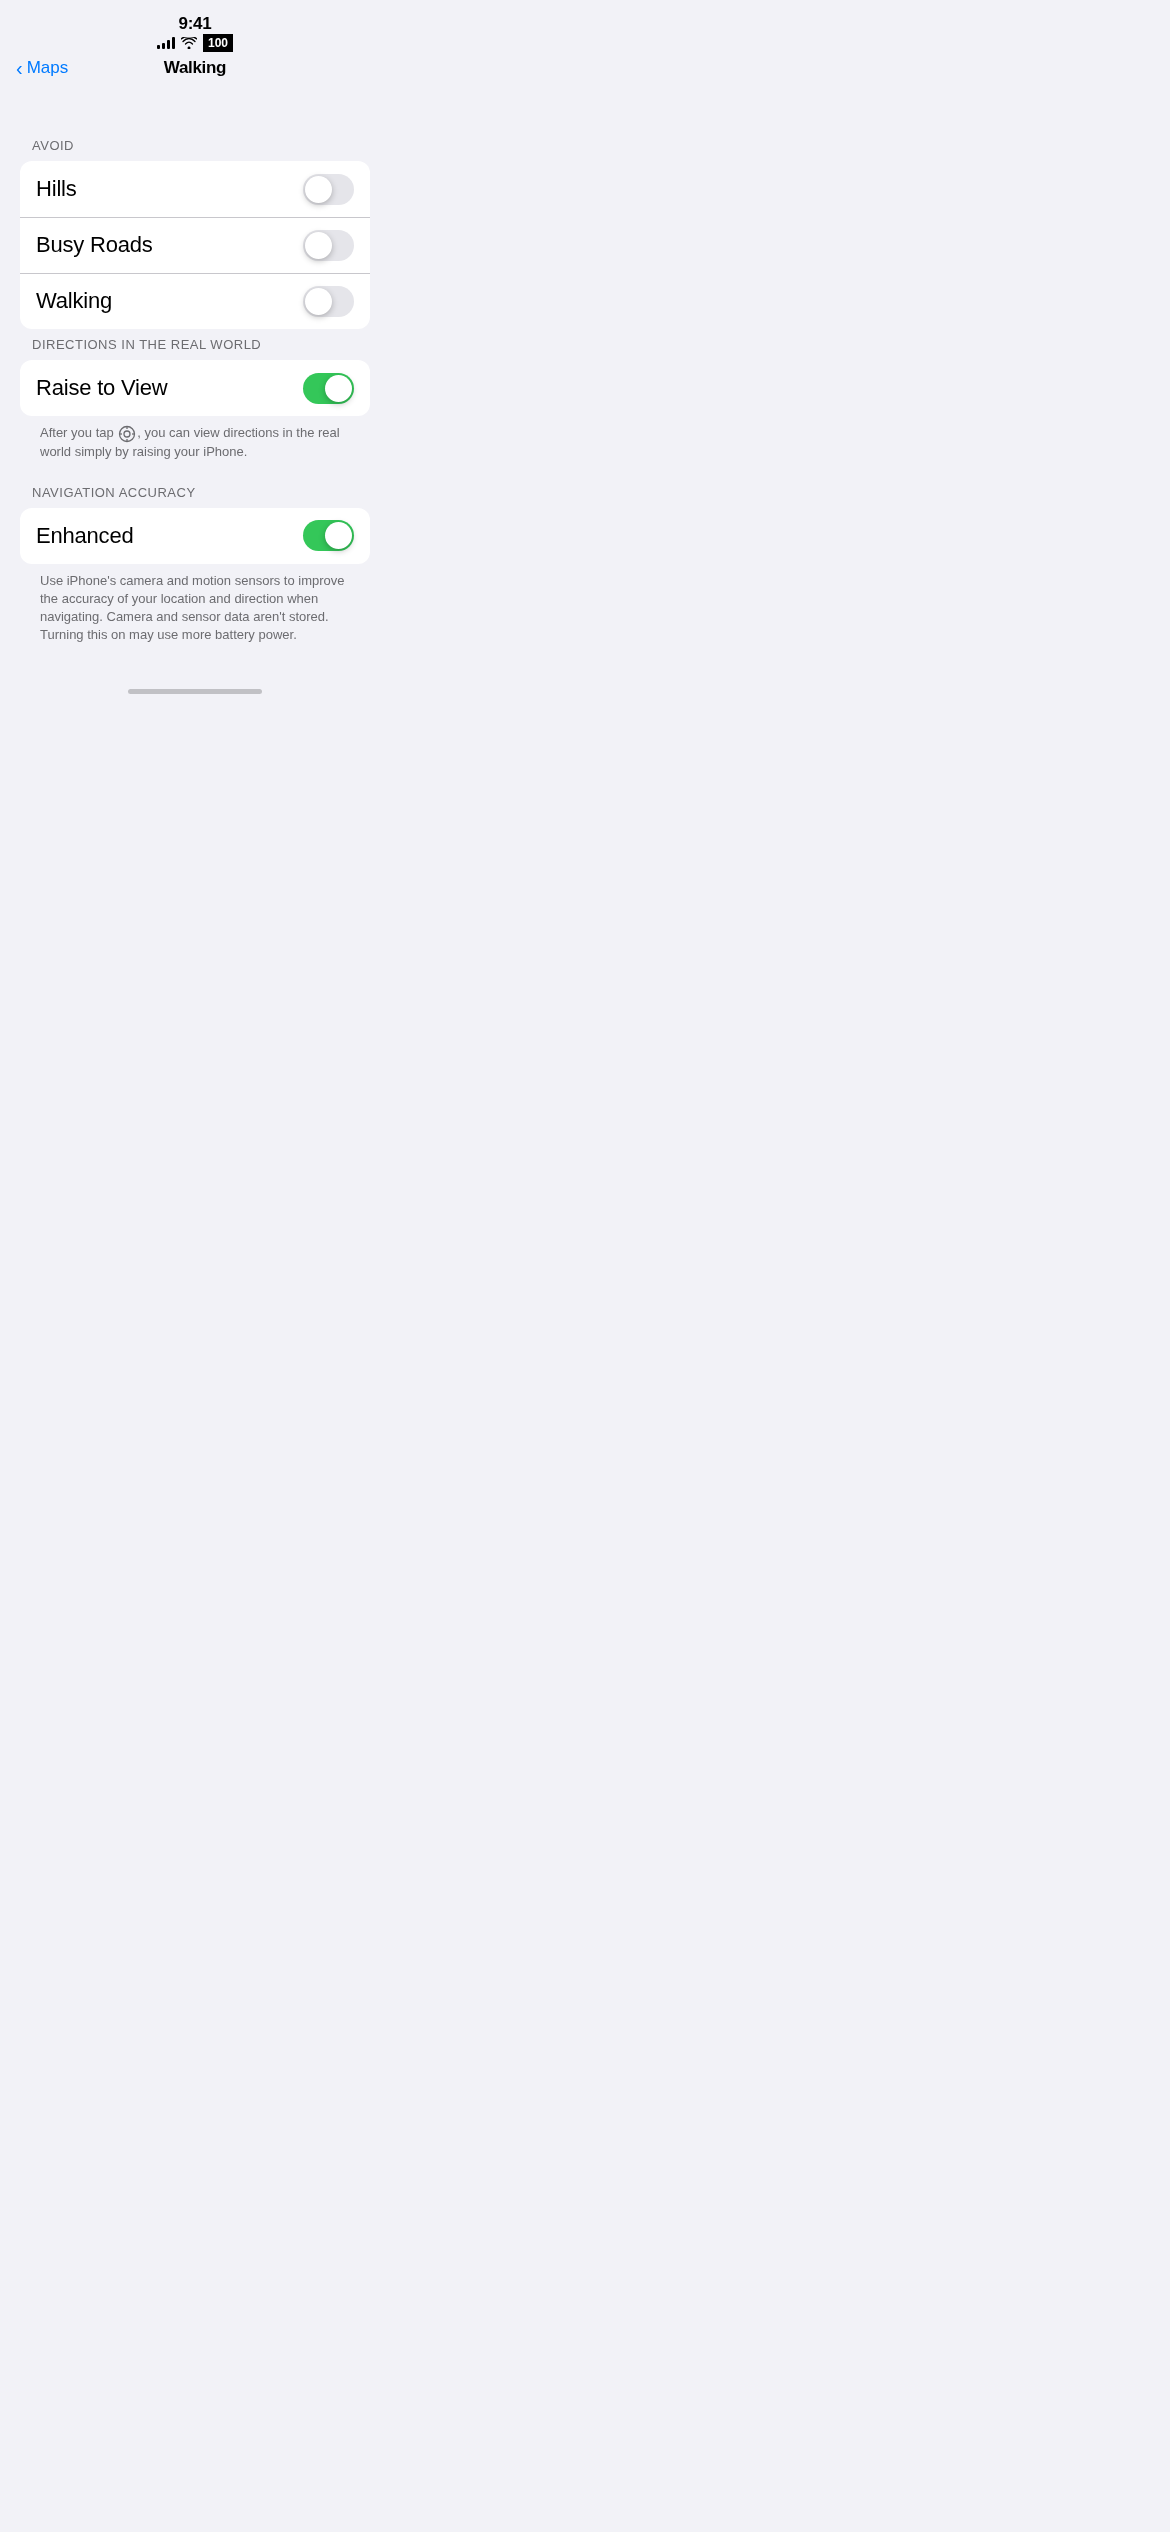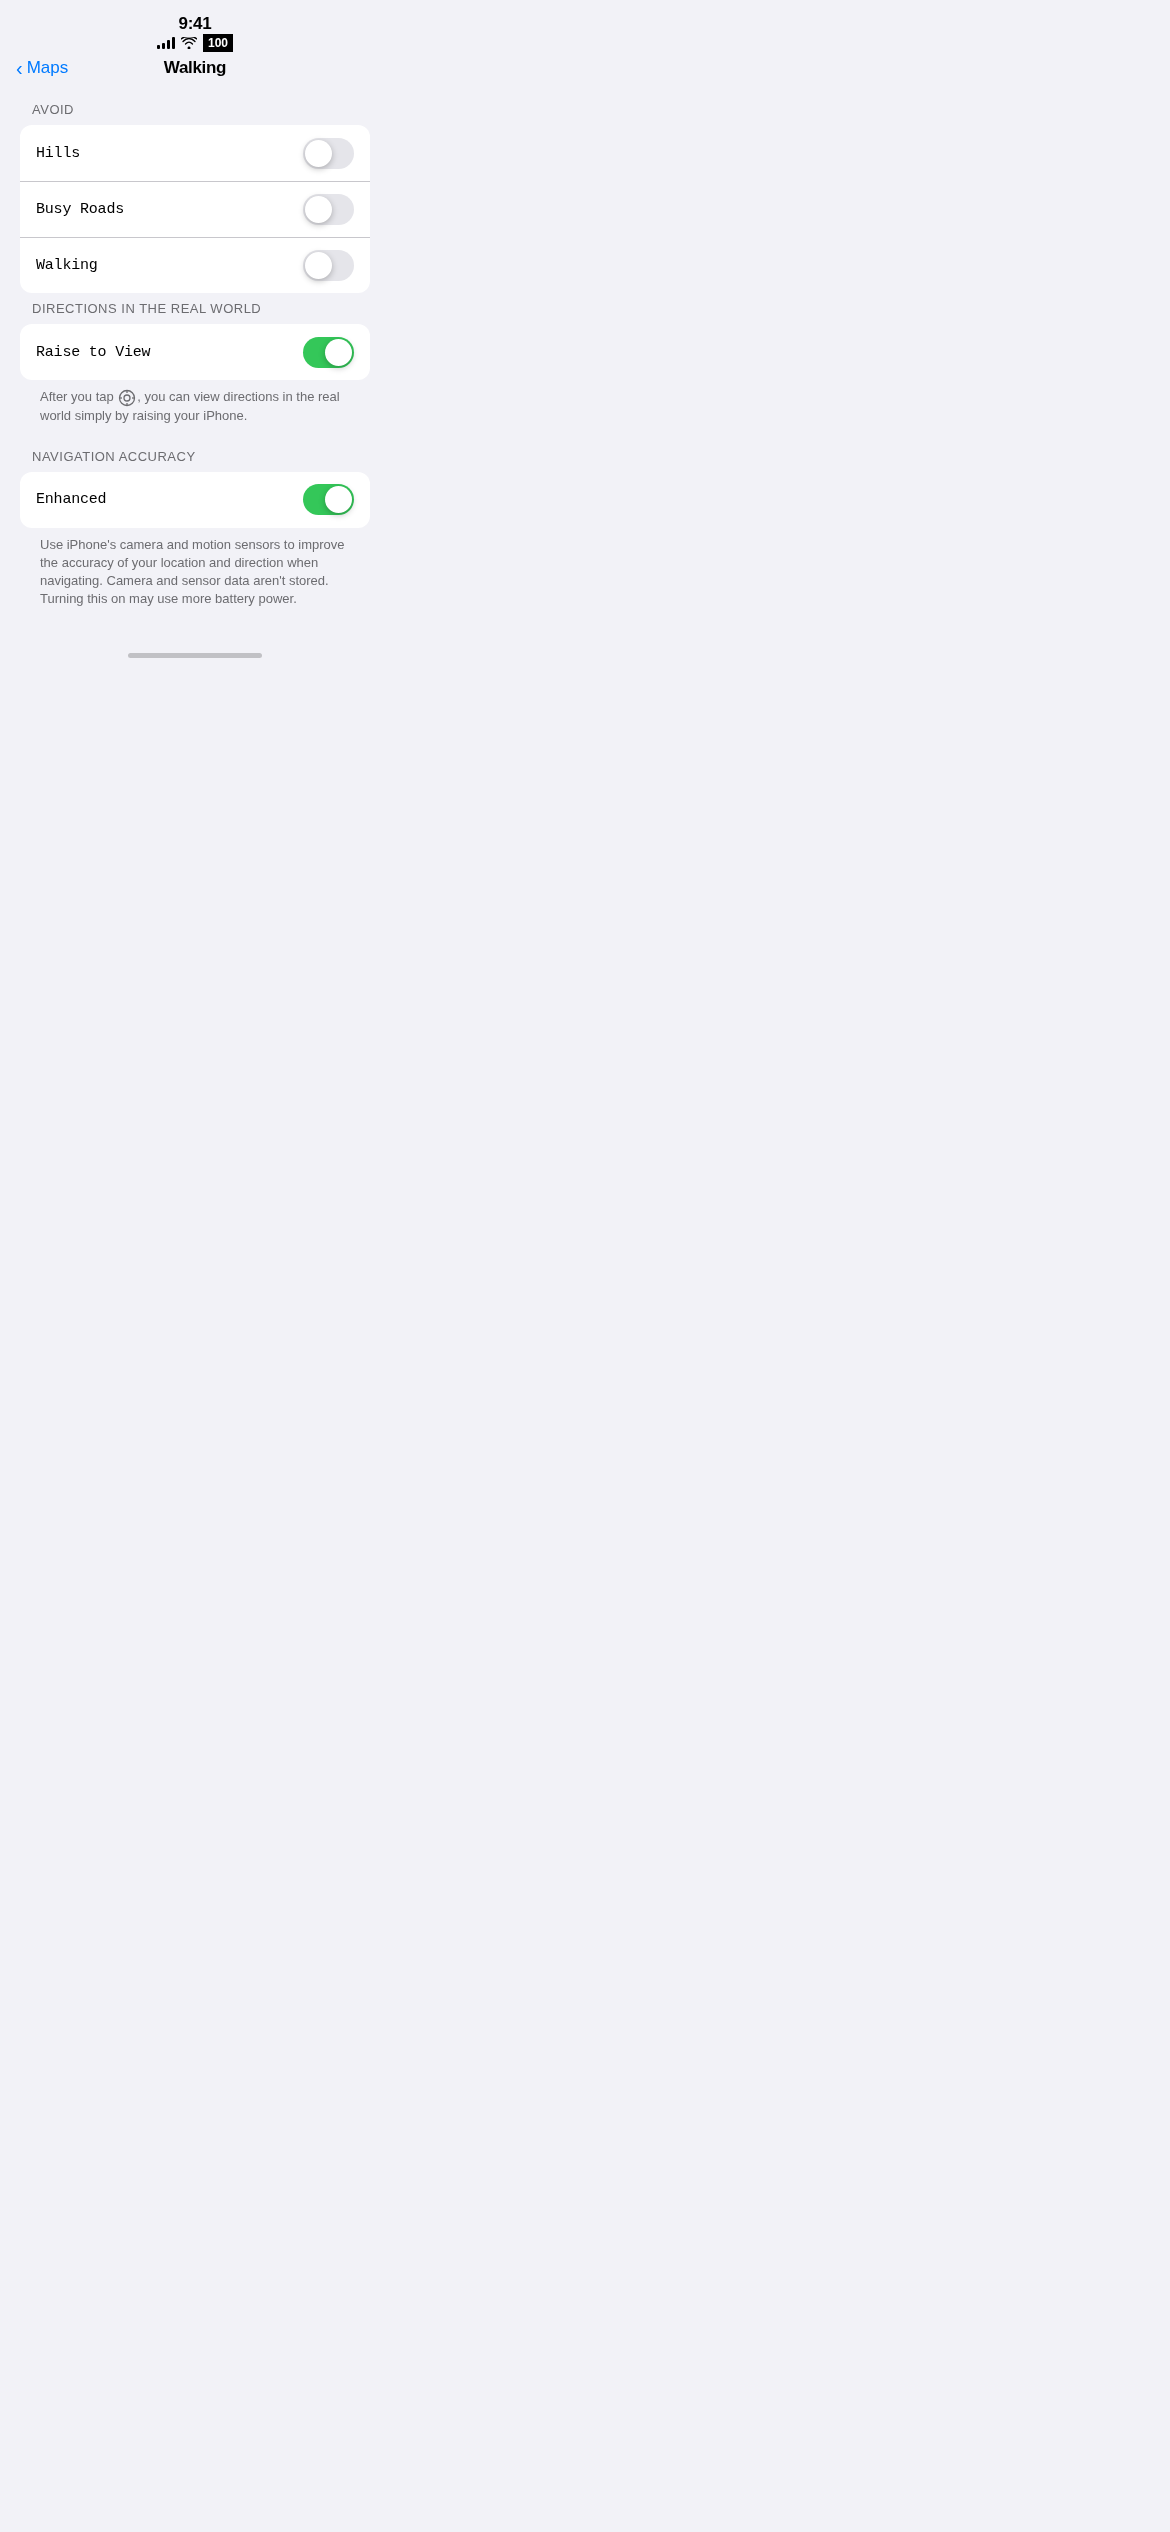--- a/index.html
+++ b/index.html
@@ -143,24 +143,23 @@
       content: '';
       position: absolute;
       top: 0;
       left: 0;
       right: 0;
       height: 0.5px;
       background: #c8c7cc;
     }
 
     .row-label {
-      font-size: 15px;
+      font-size: 22px;
       color: #000;
       letter-spacing: -0.2px;
-      font-family: Liberation Mono, monospace;
     }
 
     
     .toggle {
       width: 51px;
       height: 31px;
       border-radius: 16px;
       position: relative;
       cursor: pointer;
       transition: background 0.2s;
@@ -190,20 +189,21 @@
       left: 2px;
     }
 
     .toggle.on .toggle-knob {
       left: 22px;
     }
 
     
     .content {
       padding-top: 8px;
+      margin-top: 36px;
     }
 
     .home-indicator {
       display: flex;
       justify-content: center;
       padding: 20px 0 8px;
     }
 
     .home-bar {
       width: 134px;

